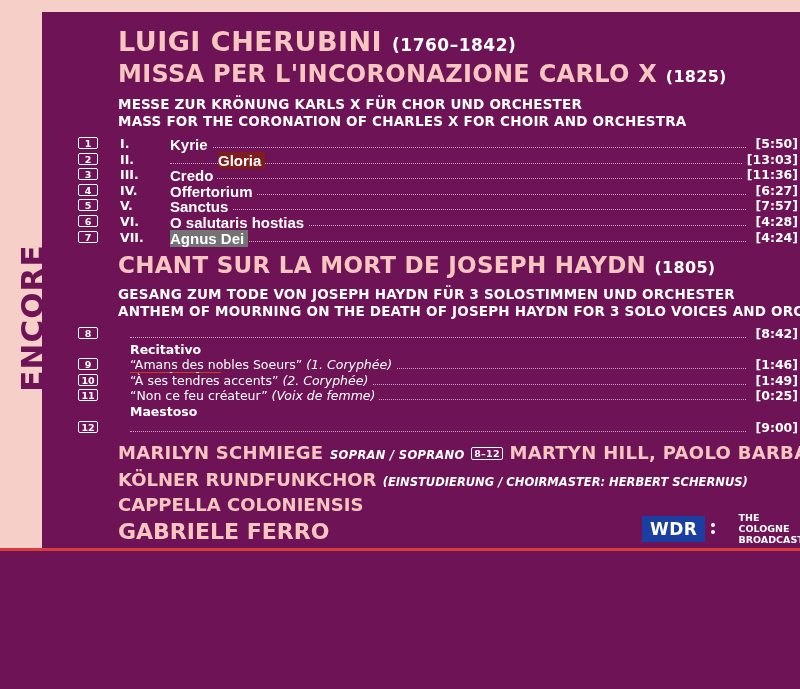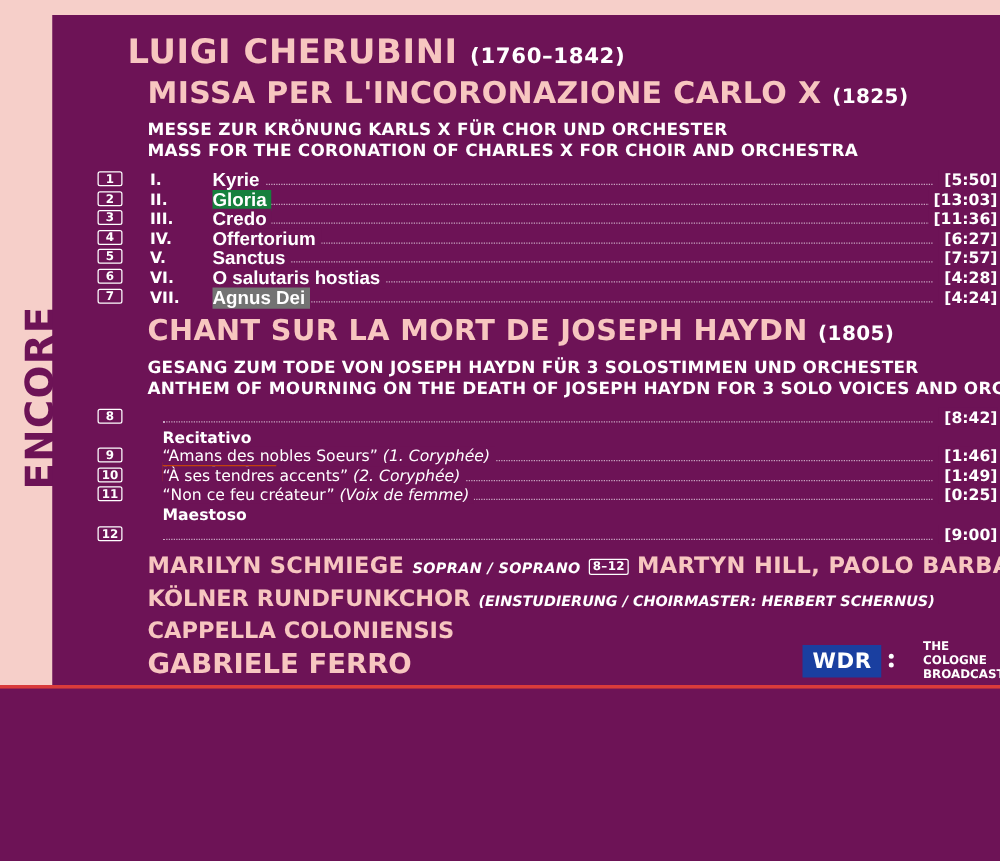--- a/index.html
+++ b/index.html
@@ -20,21 +20,21 @@
     font-family:"DejaVu Sans", sans-serif;
     font-weight:bold;font-size:31px;letter-spacing:1px;color:#6d1356;
     text-align:center;
   }
   .main{position:absolute;left:42px;top:12px;width:758px;height:536px;background:#6d1356;color:#ffffff;}
   .rule{position:absolute;left:0;top:548px;width:800px;height:3px;background:#d93b3b;}
   .bottom{position:absolute;left:0;top:551px;width:800px;height:138px;background:#6d1356;}
 
   
   .composer{
-    position:absolute;left:60px;top:14px;
+    position:absolute;left:76px;top:14px;
     font-family:"DejaVu Sans", sans-serif;font-weight:bold;
     font-size:27px;color:#f7c6c0;letter-spacing:0.5px;white-space:nowrap;
   }
   .composer .years{font-size:17px;color:#ffffff;font-weight:bold;}
   .work1{
     position:absolute;left:76px;top:48px;
     font-family:"DejaVu Sans", sans-serif;font-weight:bold;
     font-size:24px;color:#f7c6c0;letter-spacing:0.3px;white-space:nowrap;
   }
   .work1 .yr{font-size:16px;color:#ffffff;}
@@ -128,21 +128,21 @@
           <span class="num">1</span>
           <span class="rom">I.</span>
           <span class="dots"></span>
           <span class="ttl" style="background:#6d1356;padding-right:4px;">Kyrie</span>
           <span class="dur" style="background:#6d1356;padding-left:4px;">[5:50]</span>
         </div>
         <div class="trk">
           <span class="num">2</span>
           <span class="rom">II.</span>
           <span class="dots"></span>
-          <span class="ttl" style="background:#15803d;padding-right:4px;">Gloria</span>
+          <span class="ttl" style="background:#7f1d1d;padding-right:4px;margin-left:48px;">Gloria</span>
           <span class="dur" style="background:#6d1356;padding-left:4px;">[13:03]</span>
         </div>
         <div class="trk">
           <span class="num">3</span>
           <span class="rom">III.</span>
           <span class="dots"></span>
           <span class="ttl" style="background:#6d1356;padding-right:4px;">Credo</span>
           <span class="dur" style="background:#6d1356;padding-left:4px;">[11:36]</span>
         </div>
         <div class="trk">

